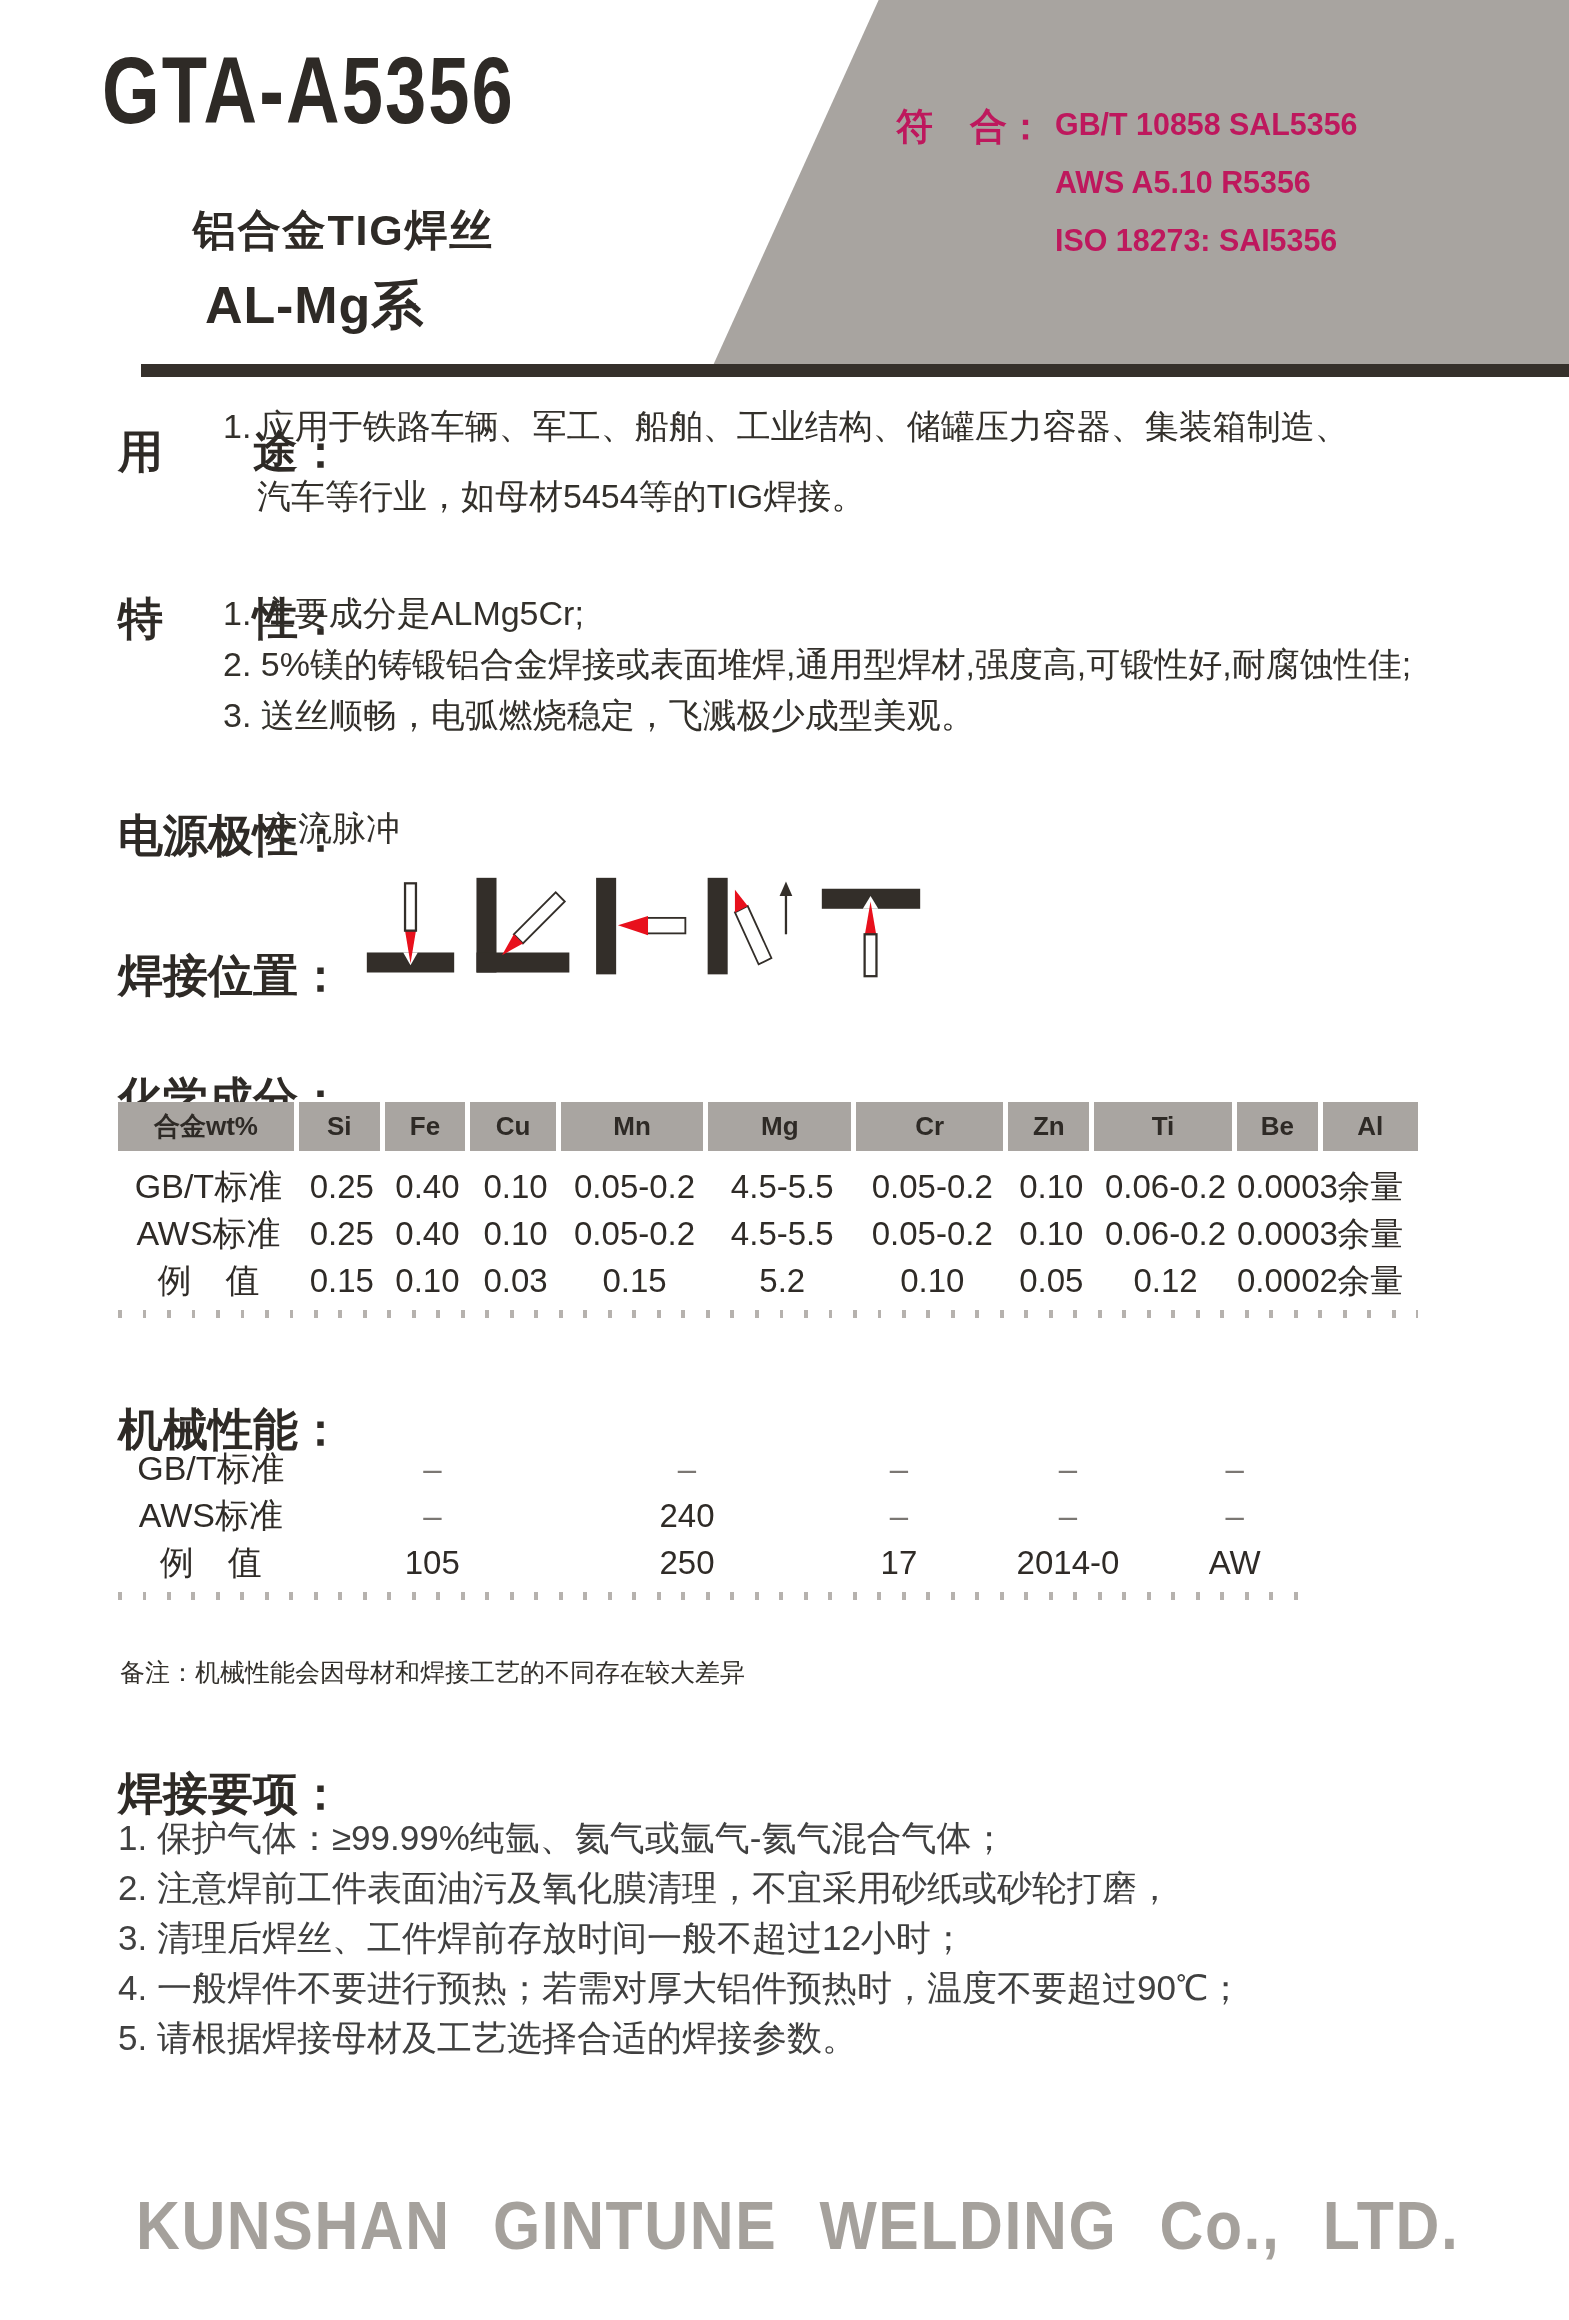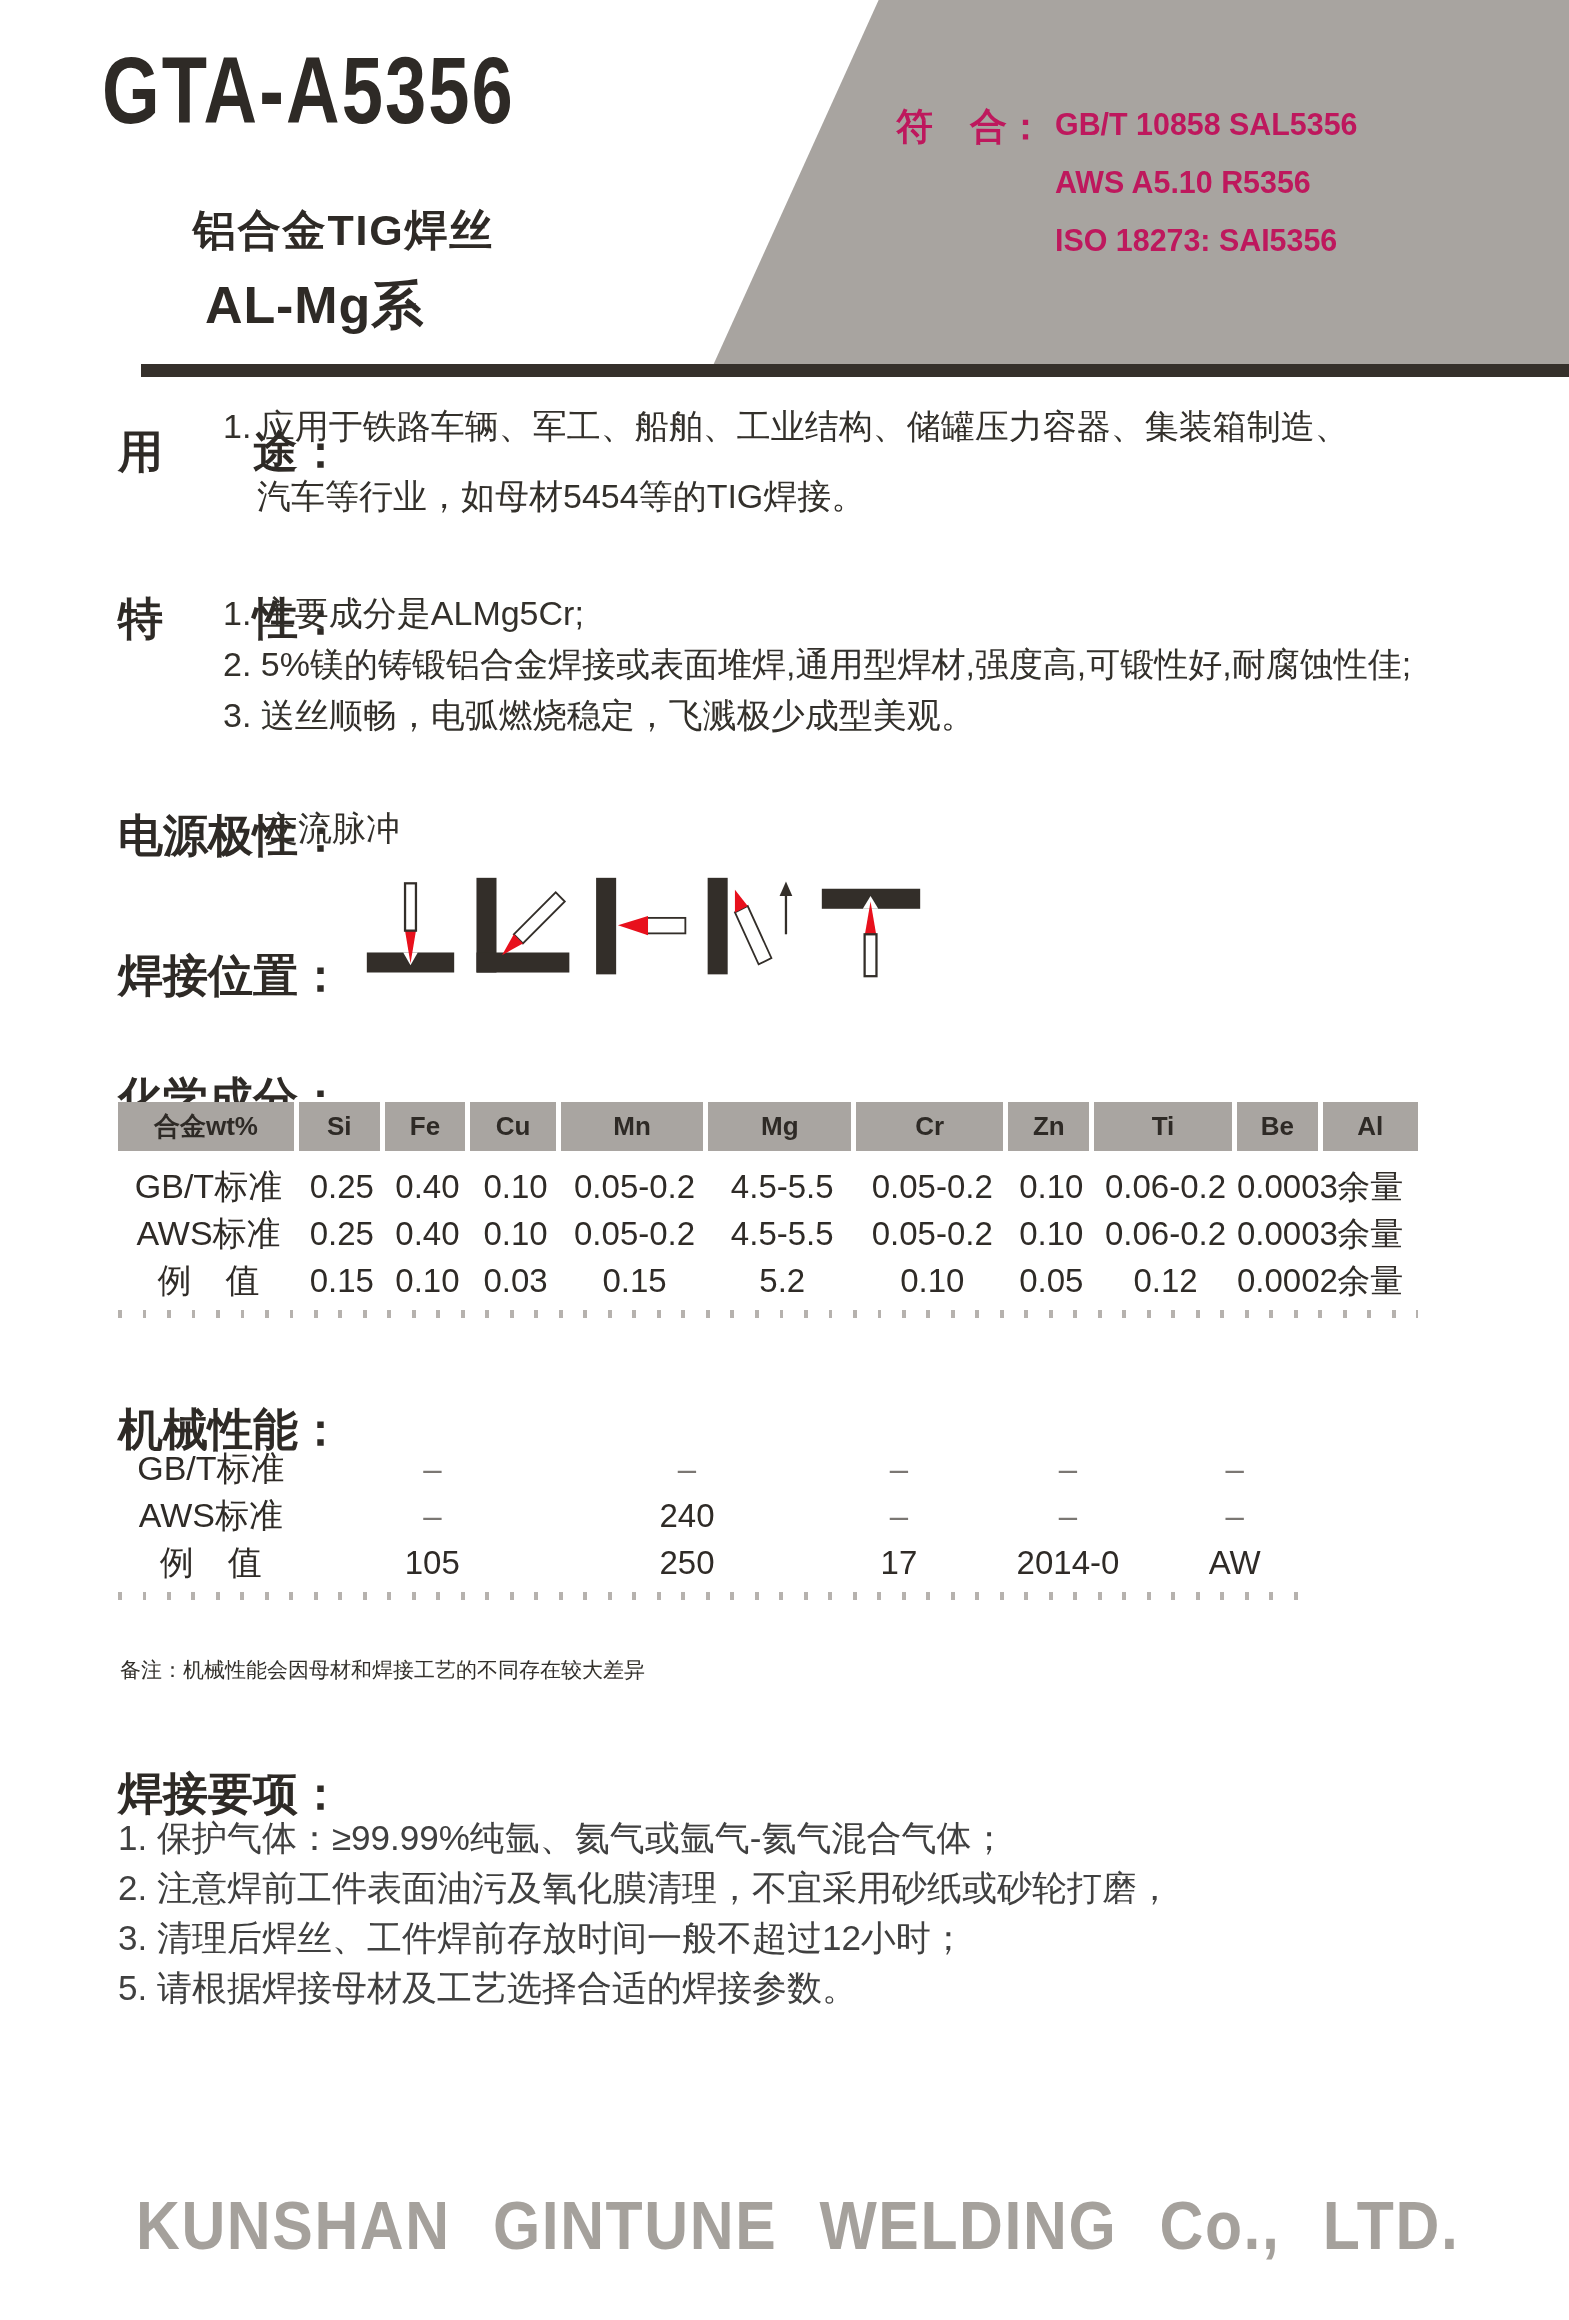--- a/index.html
+++ b/index.html
@@ -44,21 +44,21 @@
   .muted{color:#7b7773;}
   .dotted{height:8.2px;margin-top:5.5px;
           background:repeating-linear-gradient(to right,#b6b2ae 0 3.6px,transparent 3.6px 24.5px);}
 
   
   .cc0{width:13.92%}.cc1{width:6.59%}.cc2{width:6.59%}.cc3{width:6.96%}.cc4{width:11.36%}
   .cc5{width:11.36%}.cc6{width:11.72%}.cc7{width:6.59%}.cc8{width:10.99%}.cc9{width:6.59%}.cc10{width:7.33%}
   
   .mc0{width:15.48%}.mc1{width:21.43%}.mc2{width:21.03%}.mc3{width:14.29%}.mc4{width:13.89%}.mc5{width:13.89%}
 
-  .note{position:absolute;left:120px;top:1656px;font-size:21px;font-weight:500;color:#33302b;white-space:nowrap;}
+  .note{position:absolute;left:120px;top:1656px;font-size:25px;font-weight:500;color:#33302b;white-space:nowrap;}
 
   
   .weld-items{position:absolute;left:118px;top:1813px;}
   .weld-items .w-line{font-size:35px;font-weight:500;color:#404040;line-height:50px;white-space:nowrap;}
   .indent{padding-left:36px;}
 
   
   .footer{position:absolute;left:136px;top:2186px;font-size:69px;font-weight:700;color:#a5a19c;
           letter-spacing:1.8px;word-spacing:27px;white-space:nowrap;
           transform:scaleX(0.88);transform-origin:left top;}
@@ -219,19 +219,20 @@
     </div>
     <div class="dotted"></div>
   </div>
   <div class="note">备注：机械性能会因母材和焊接工艺的不同存在较大差异</div>
 
   <div class="abs sec-label" style="left:118px;top:1764px">焊接要项：</div>
   <div class="weld-items">
     <div class="w-line">1. 保护气体：≥99.99%纯氩、氦气或氩气-氦气混合气体；</div>
     <div class="w-line">2. 注意焊前工件表面油污及氧化膜清理，不宜采用砂纸或砂轮打磨，</div>
     <div class="w-line">3. 清理后焊丝、工件焊前存放时间一般不超过12小时；</div>
+    <div class="w-line">4. 一般焊件不要进行预热；若需对厚大铝件预热时，温度不要超过90℃；</div>
     <div class="w-line">5. 请根据焊接母材及工艺选择合适的焊接参数。</div>
   </div>
 
   <div class="footer">KUNSHAN GINTUNE WELDING Co., LTD.</div>
 
 </div>
 
 
 </body></html>

